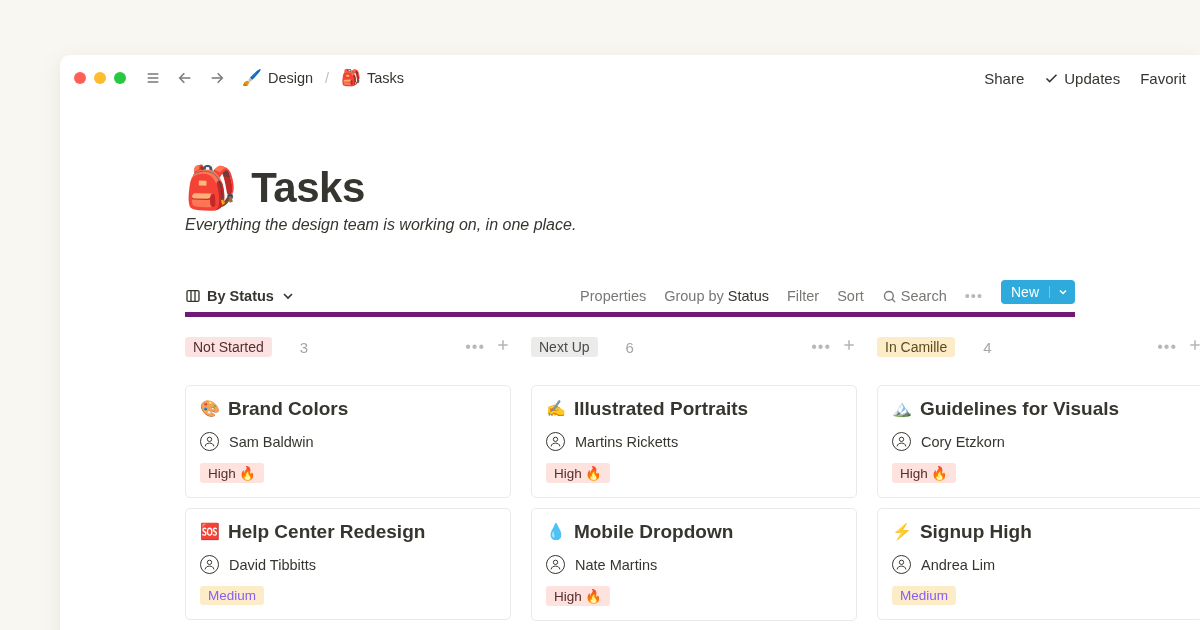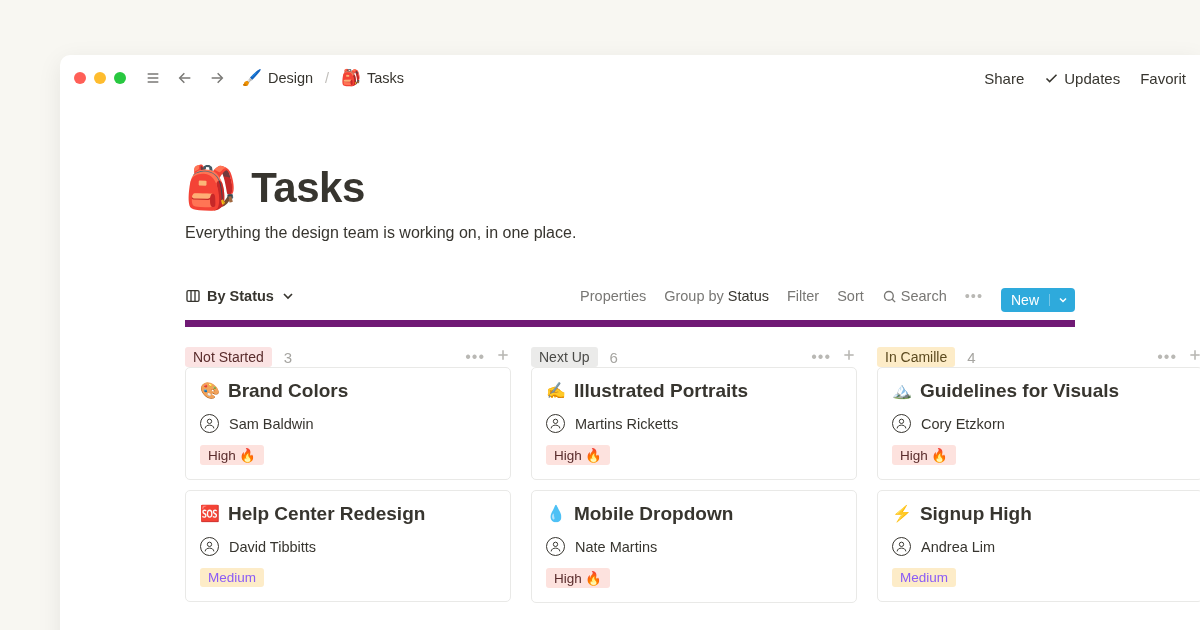--- a/index.html
+++ b/index.html
@@ -54,27 +54,27 @@
   .top-actions { display:flex; align-items:center; gap:20px; font-size:15px; color:#37352f; }
   .top-action { display:flex; align-items:center; gap:5px; }
 
   
   .page {
     padding: 18px 125px 0 125px;
   }
   .page-title-row { display:flex; align-items:center; gap:14px; margin-top:44px; }
   .page-title-emoji { font-size:42px; }
   .page-title { font-size:42px; font-weight:700; color:#37352f; letter-spacing:-0.5px; }
-  .page-desc { margin-top:12px; font-size:16px; color:#37352f; }
+  .page-desc { margin-top:4px; font-size:16px; color:#37352f;font-style:italic; }
   
   .viewbar {
-    display:flex; align-items:flex-start; gap:18px;
+    display:flex; align-items:flex-end; gap:18px;
     margin-top:46px;
     padding-bottom:8px;
-    border-bottom:7px solid #701a75;
+    border-bottom:5px solid #701a75;
     font-size:14.5px;
   }
   .view-tab { display:flex; align-items:center; gap:6px; font-weight:600; color:#37352f; }
   .view-tab svg { width:16px;height:16px; }
   .viewbar-spacer { flex:1; }
   .view-action { color:#787774; display:flex; align-items:center; gap:4px; }
   .view-action .strong { color:#37352f; }
   .search-action svg { width:15px;height:15px; }
   .dots { letter-spacing:1px; color:#b9b8b4; }
   .new-btn {
@@ -84,21 +84,21 @@
   }
   .new-btn .label { padding:0 10px; font-weight:500; }
   .new-btn .caret { border-left:1px solid rgba(255,255,255,0.35); width:26px; display:flex; align-items:center; justify-content:center; }
   .new-btn .caret svg { width:12px;height:12px; }
 
   
   .board {
     display:flex; gap:20px; margin-top:20px;
   }
   .column { width:326px; flex:0 0 326px; }
-  .col-head { display:flex; align-items:center; gap:12px; margin-bottom:0; }
+  .col-head { display:flex; align-items:center; gap:28px; margin-bottom:28px; }
   .status-pill {
     font-size:14px; padding:2px 8px; border-radius:3px; font-weight:400;
   }
   .pill-pink  { background:#fbe3e3; color:#5a2c2c; }
   .pill-gray  { background:#ebebea; color:#4a4a47; }
   .pill-amber { background:#fdecc8; color:#5c4a1f; }
   .col-count { color:#a6a5a1; font-size:15px; }
   .col-head-spacer { flex:1; }
   .col-icons { display:flex; align-items:center; gap:10px; color:#b9b8b4; }
   .col-icons svg { width:16px;height:16px; }

